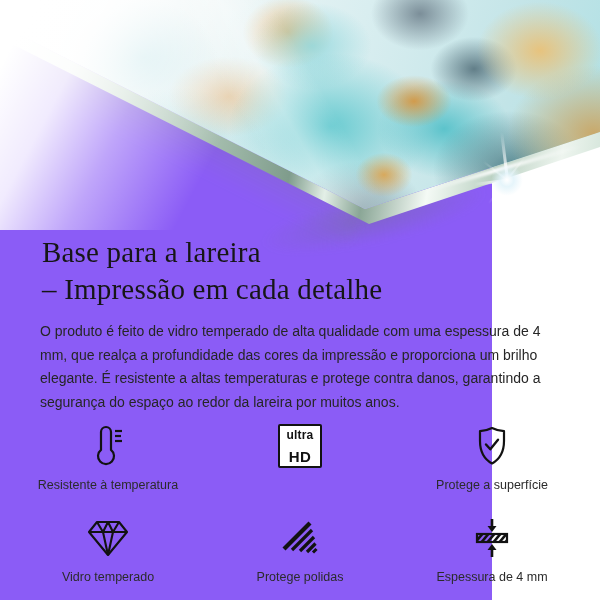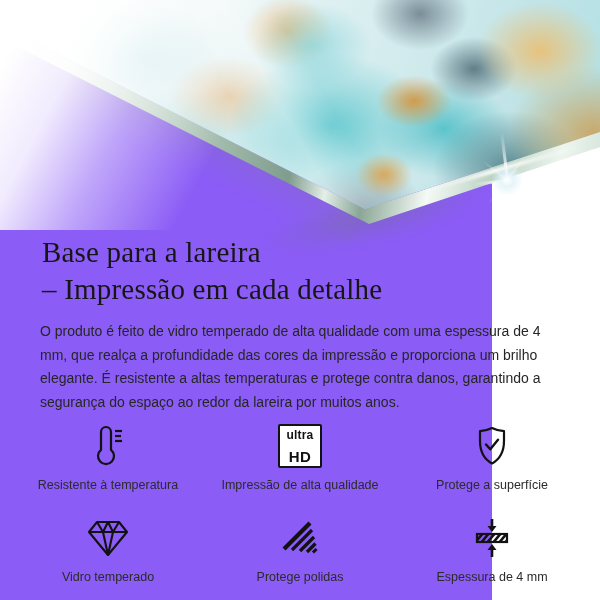--- a/index.html
+++ b/index.html
@@ -166,21 +166,20 @@
         <div class="feature-label">Resistente à temperatura</div>
       </div>
 
       <div class="feature">
         <div class="icon-box">
           <div class="uhd-box">
             <span class="uhd-top">ultra</span>
             <span class="uhd-bottom">HD</span>
           </div>
         </div>
-        <div class="feature-label">Impressão de alta qualidade</div>
       </div>
 
       <div class="feature">
         <div class="icon-box">
           <svg class="icon-svg" width="40" height="44" viewBox="0 0 40 44" fill="none" stroke="#121212" stroke-width="2.2" stroke-linejoin="round">
             <path d="M20 4 C16.5 5.8 12.5 6.8 8 7.2 L8 17 C8 27.5 12.8 35.5 20 39.5 C27.2 35.5 32 27.5 32 17 L32 7.2 C27.5 6.8 23.5 5.8 20 4 Z"></path>
             <polyline points="14,20.5 18.3,25.3 26,15.8" stroke-width="2.4" stroke-linecap="round"></polyline>
           </svg>
         </div>
         <div class="feature-label">Protege a superfície</div>

